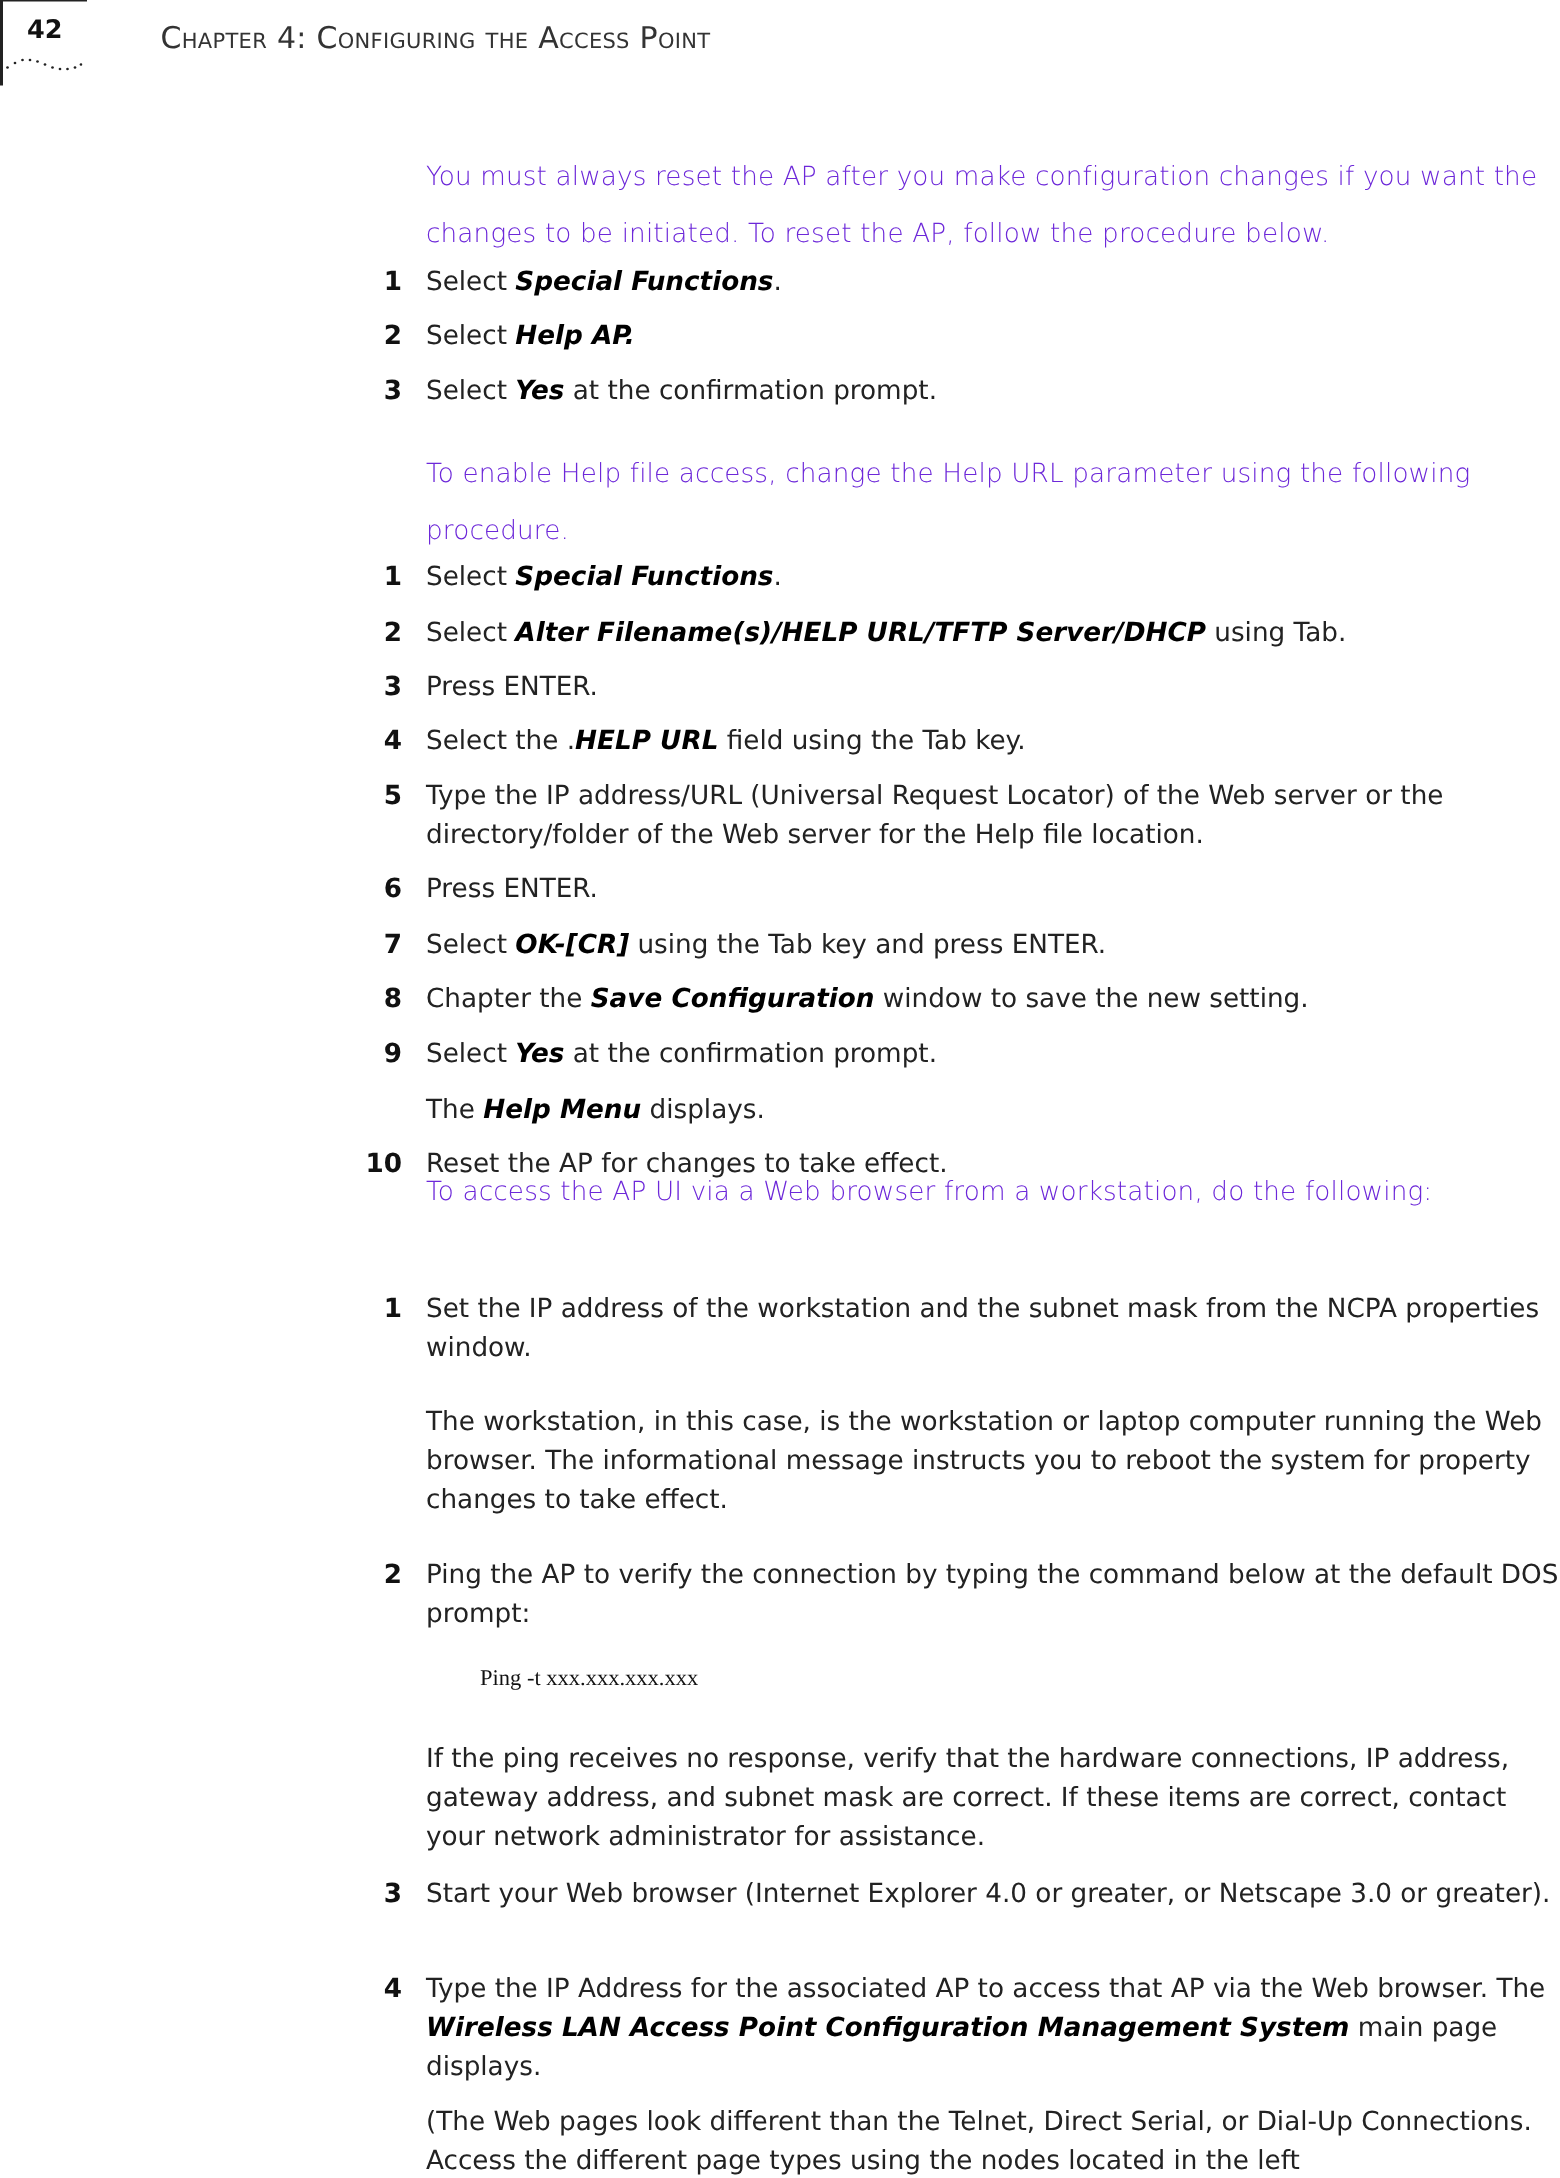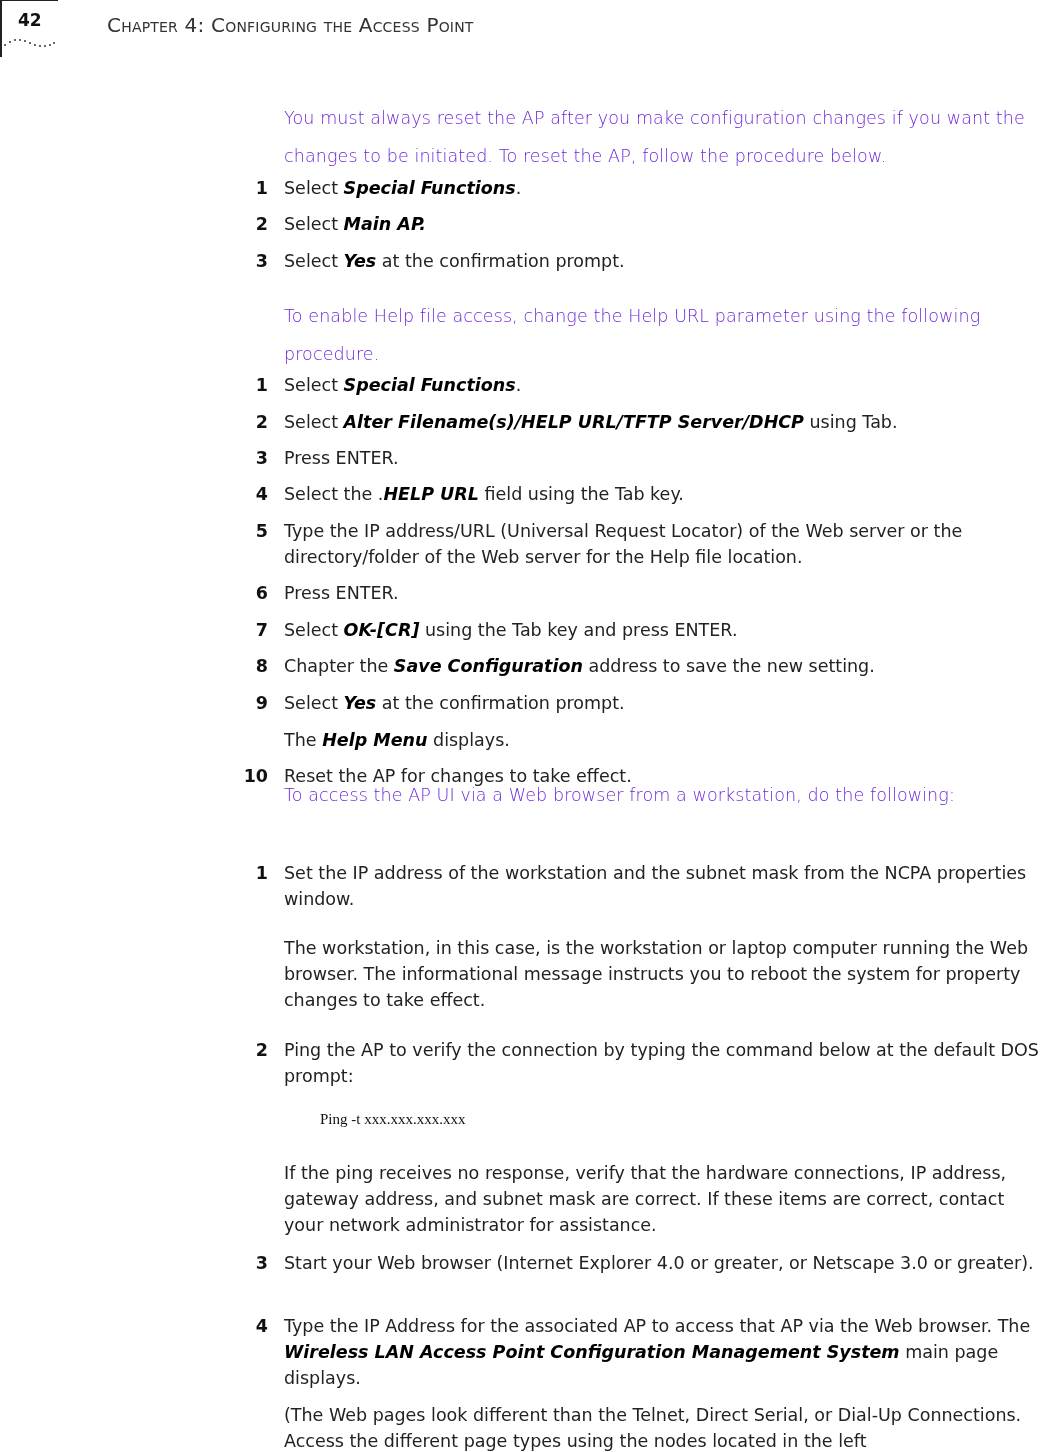--- a/index.html
+++ b/index.html
@@ -71,21 +71,21 @@
 
 <div class="content">
   <div class="para" style="top:99px;">You must always reset the AP after you make configuration changes if you want the changes to be initiated. To reset the AP, follow the procedure below.</div>
 
   <div class="step" style="top:175px;">
     <span class="num">1</span>
     <span class="txt"><span>Select </span><em>Special Functions</em><span>.</span></span>
   </div>
   <div class="step" style="top:211px;">
     <span class="num">2</span>
-    <span class="txt"><span>Select </span><em>Main AP.</em><span></span></span>
+    <span class="txt"><span>Select </span><em>Help AP.</em><span></span></span>
   </div>
   <div class="step" style="top:248px;">
     <span class="num">3</span>
     <span class="txt"><span>Select </span><em>Yes</em><span> at the confirmation prompt.</span></span>
   </div>
 
   <div class="para" style="top:297px;">To enable Help file access, change the Help URL parameter using the following procedure.</div>
 
   <div class="step" style="top:372px;">
     <span class="num">1</span>
@@ -110,21 +110,21 @@
   <div class="step" style="top:580px;">
     <span class="num">6</span>
     <span class="txt"><span>Press ENTER.</span><em></em><span></span></span>
   </div>
   <div class="step" style="top:617px;">
     <span class="num">7</span>
     <span class="txt"><span>Select </span><em>OK-[CR]</em><span> using the Tab key and press ENTER.</span></span>
   </div>
   <div class="step" style="top:653px;">
     <span class="num">8</span>
-    <span class="txt"><span>Chapter the </span><em>Save Configuration</em><span> address to save the new setting.</span></span>
+    <span class="txt"><span>Chapter the </span><em>Save Configuration</em><span> window to save the new setting.</span></span>
   </div>
   <div class="step" style="top:690px;">
     <span class="num">9</span>
     <span class="txt"><span>Select </span><em>Yes</em><span> at the confirmation prompt.</span></span>
   </div>
   <div class="step" style="top:727px;">
     <span class="num"></span>
     <span class="txt"><span>The </span><em>Help Menu</em><span> displays.</span></span>
   </div>
   <div class="step" style="top:763px;">

